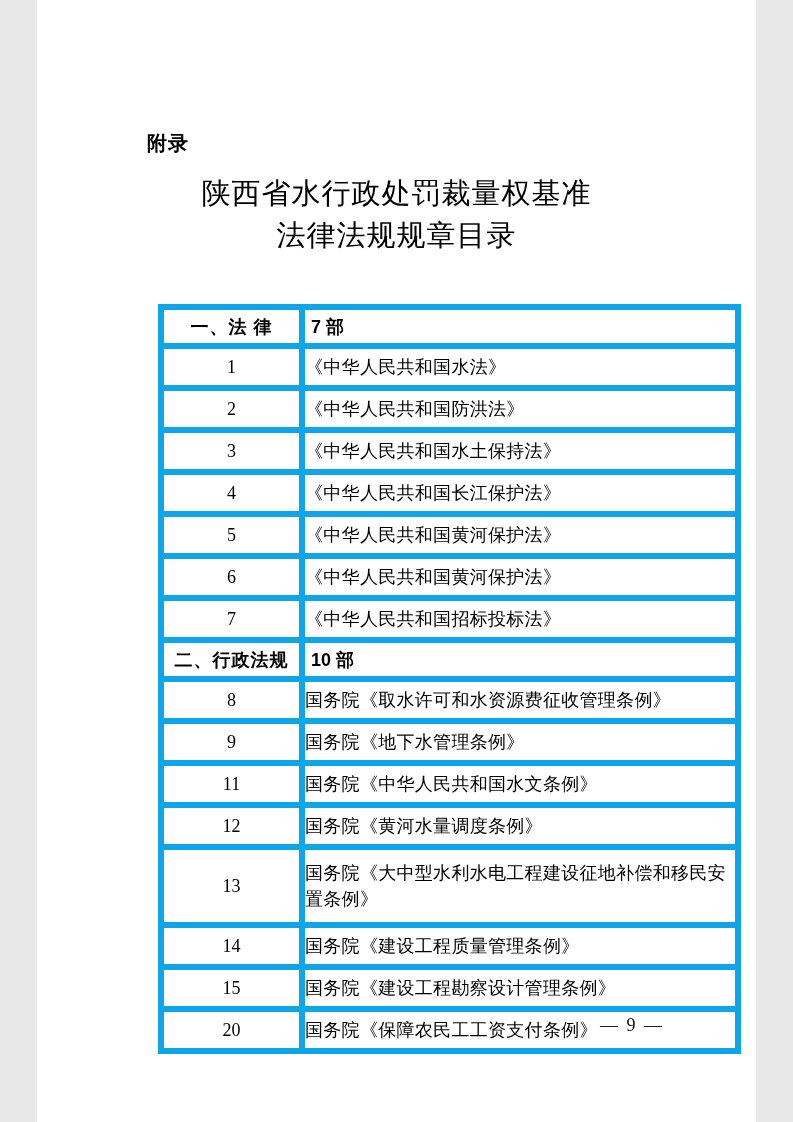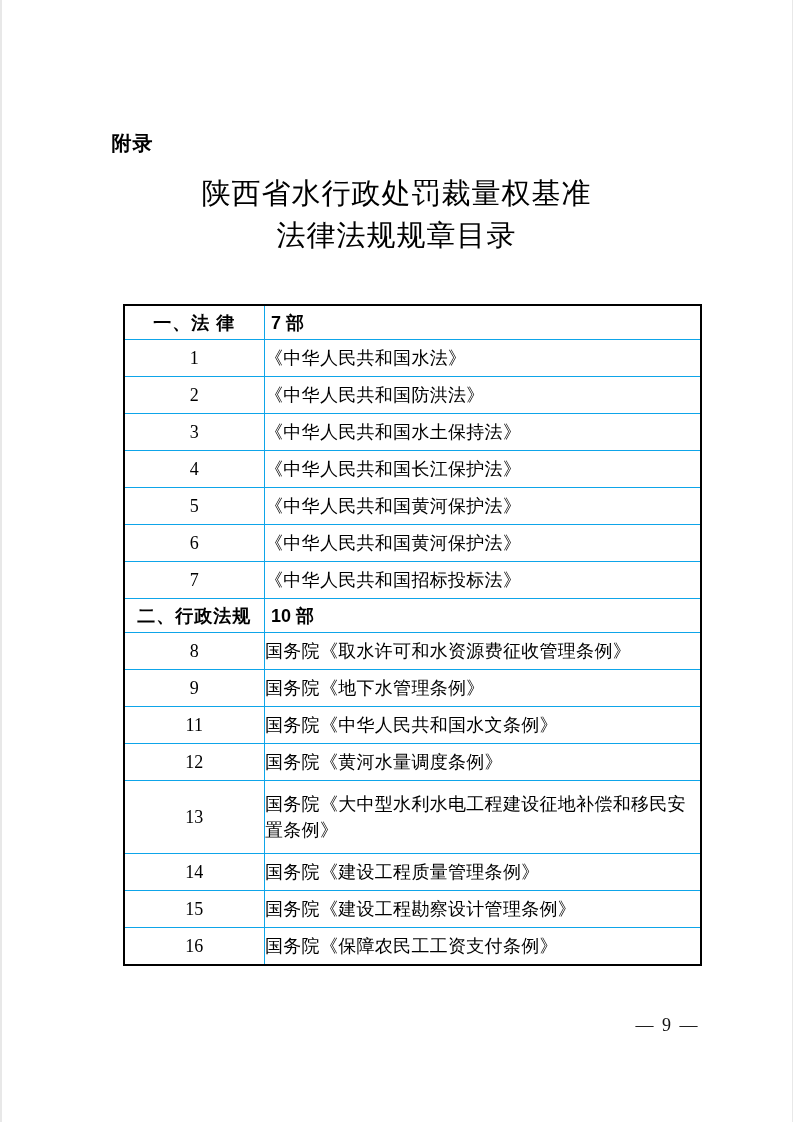--- a/index.html
+++ b/index.html
@@ -1,18 +1,18 @@
 <!DOCTYPE html>
 <html><head>
 <meta charset="utf-8">
 <style>
   html,body{margin:0;padding:0;background:#e8e8e8;}
   .page{
     position:relative;
-    width:790px;height:1122px;
+    width:719px;height:1122px;
     margin:0 auto;
     background:#ffffff;
     overflow:hidden;
     font-family:"Liberation Serif", serif;
     color:#000;
   }
   .appendix{
     position:absolute;left:110px;top:130px;
     font-family:"Liberation Sans", sans-serif;
     font-size:20px;font-weight:600;letter-spacing:1px;
@@ -27,21 +27,21 @@
     letter-spacing:1px;
   }
   table.law-table{
     position:absolute;left:121px;top:304px;
     width:577px;
     border-collapse:collapse;
     table-layout:fixed;
     border:2px solid #000;
   }
   .law-table td{
-    border:1px solid #0ea5e9;
+    border:6px solid #0ea5e9;
     vertical-align:middle;
     font-size:18px;
     padding:0;
   }
   .col-num{width:141px;}
   .col-title{width:436px;}
   .num-cell{
     text-align:center;
     height:36px;
     font-family:"Liberation Serif", serif;
@@ -156,21 +156,21 @@
       </tr>
       <tr>
         <td class="num-cell">14</td>
         <td class="title-cell">国务院《建设工程质量管理条例》</td>
       </tr>
       <tr>
         <td class="num-cell">15</td>
         <td class="title-cell">国务院《建设工程勘察设计管理条例》</td>
       </tr>
       <tr>
-        <td class="num-cell">16</td>
+        <td class="num-cell">20</td>
         <td class="title-cell">国务院《保障农民工工资支付条例》</td>
       </tr>
     </tbody>
   </table>
 
   <div class="page-number">— 9 —</div>
 
 </div>
 
 </body></html>

